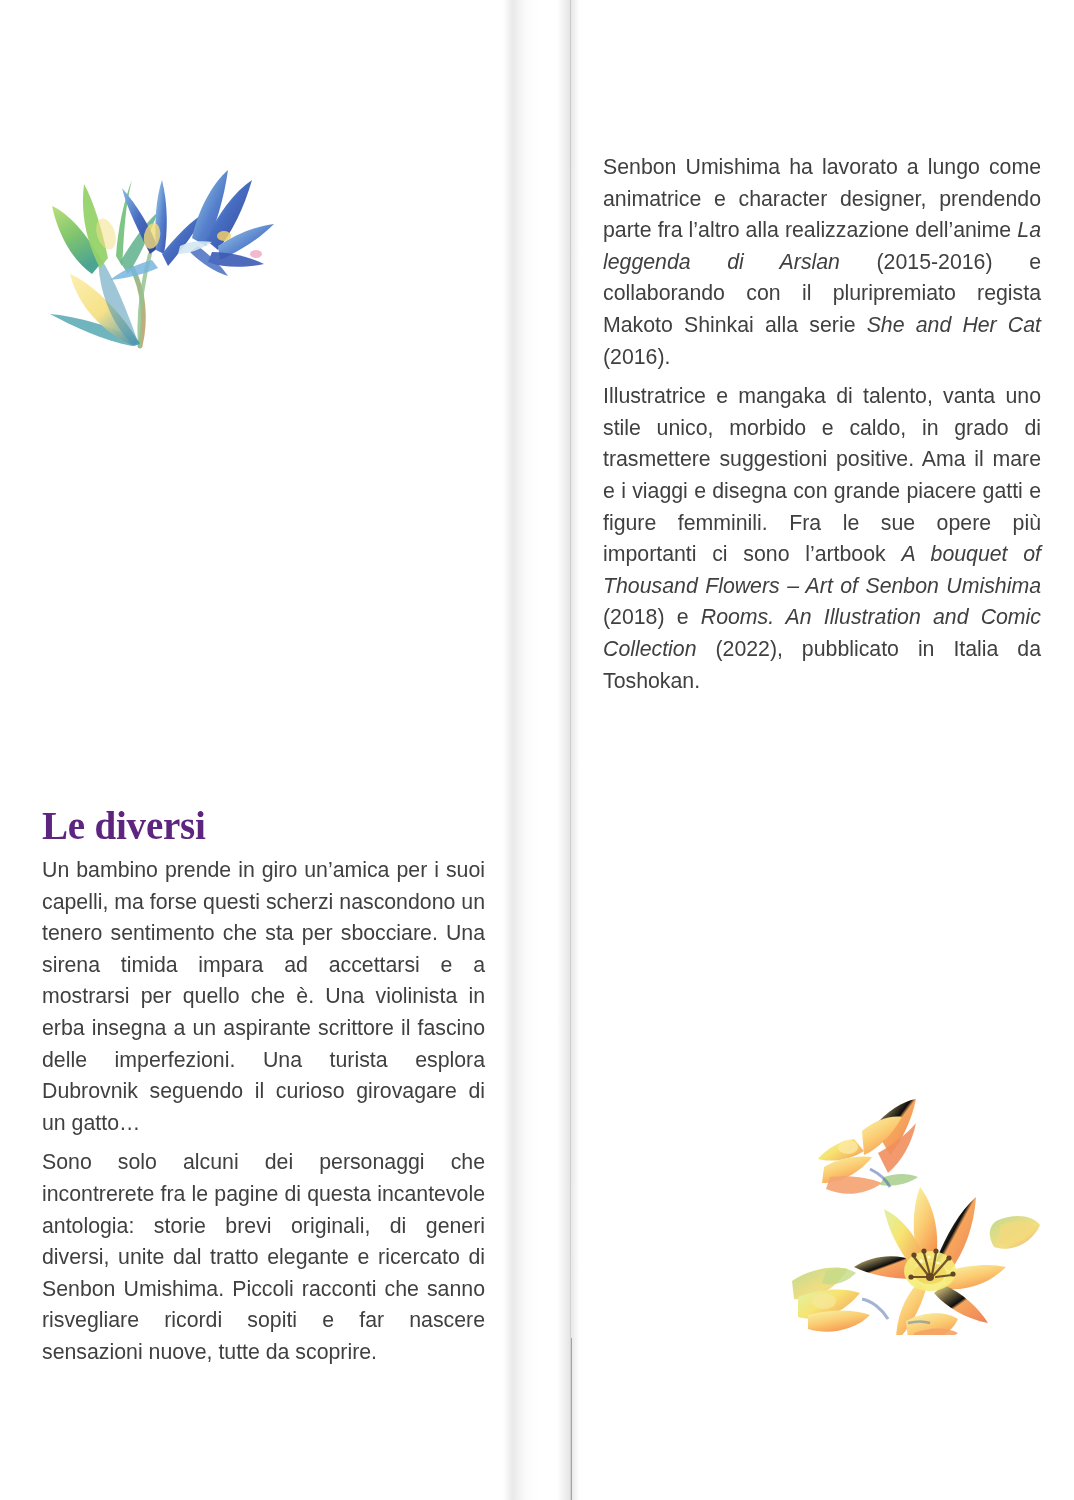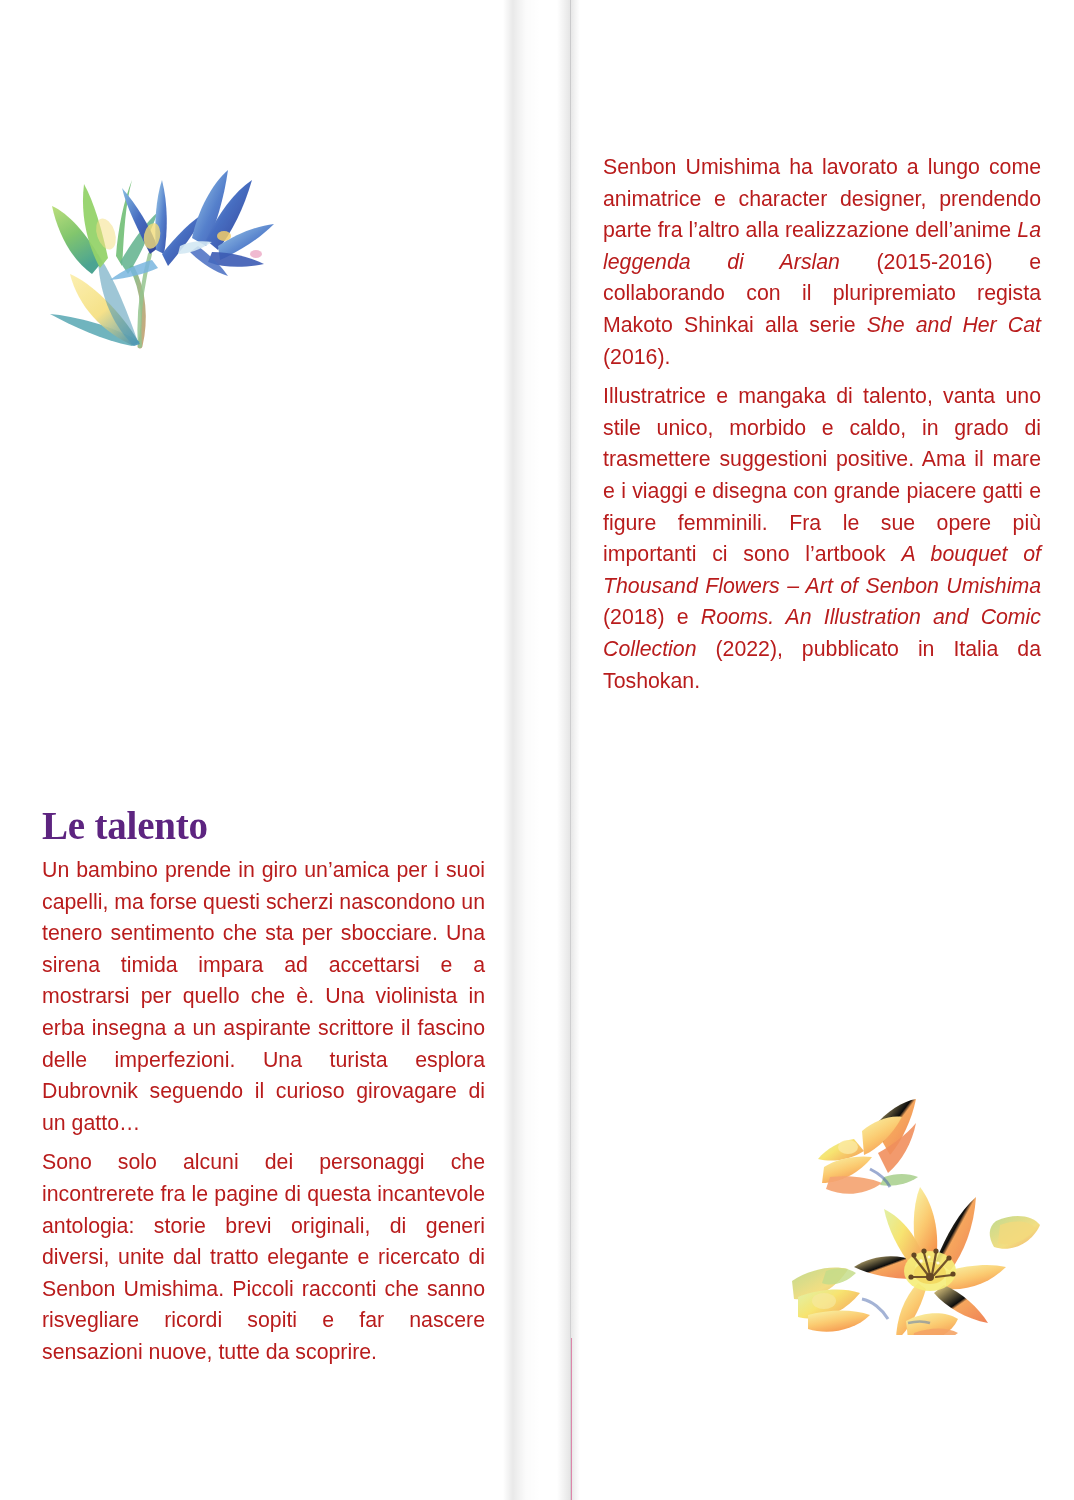--- a/index.html
+++ b/index.html
@@ -72,21 +72,21 @@
     margin: 0 0 10px 0;
     line-height: 1.0;
   }
   .heading-autrice { font-size: 39px; }
   .heading-storie  { font-size: 39px; }
 
   .body-text {
     font-family: "Liberation Sans", sans-serif;
     font-size: 21.3px;
     line-height: 31.6px;
-    color: #b91c1c;
+    color: #404040;
     text-align: justify;
     margin: 0;
     hyphens: manual;
     -webkit-hyphens: manual;
   }
   .body-text em { font-style: italic; }
   .para + .para { margin-top: 8px; }
 
   
   .flower {
@@ -156,21 +156,21 @@
         <path d="M184 102 C 200 102, 220 106, 236 114 C 216 118, 196 118, 180 112 Z" fill="#2e4fae" opacity="0.9"></path>
         <path d="M170 96 C 180 104, 192 114, 200 126 C 186 122, 172 112, 162 102 Z" fill="#3a63bd" opacity="0.85"></path>
         <path d="M152 96 C 160 92, 172 90, 184 92 C 172 100, 160 104, 150 104 Z" fill="#cfe6f2" opacity="0.9"></path>
         <ellipse cx="196" cy="86" rx="7" ry="5" fill="#f0c95f" opacity="0.85"></ellipse>
         <ellipse cx="228" cy="104" rx="6" ry="4" fill="#e06a9a" opacity="0.5"></ellipse>
       </g>
     </svg>
   </div>
 
   <div class="col col-left" style="top: 806px;">
-    <h2 class="heading heading-storie">Le talento</h2>
+    <h2 class="heading heading-storie">Le diversi</h2>
     <p class="body-text para"><span>Un bambino prende in giro un’amica per i suoi capelli, ma forse questi scherzi nascondono un tenero sentimento che sta per sbocciare. Una sirena timida impara ad accettarsi e a mostrarsi per quello che è. Una violinista in erba insegna a un aspirante scrittore il fascino delle imperfezioni. Una turista esplora Dubrovnik seguendo il curioso girovagare di un gatto…</span></p>
     <p class="body-text para"><span>Sono solo alcuni dei personaggi che incontrerete fra le pagine di questa incantevole antologia: storie brevi originali, di generi diversi, unite dal tratto elegante e ricercato di Senbon Umishima. Piccoli racconti che sanno risvegliare ricordi sopiti e far nascere sensazioni nuove, tutte da scoprire.</span></p>
   </div>
 
   <div class="gutter"></div>
   <div class="fold-line"></div>
   <div class="fold-accent"></div>
 
   <div class="col col-right" style="top: 152px;">
     <p class="body-text para"><span>Senbon Umishima ha lavorato a lungo come animatrice e character designer, prendendo parte fra l’altro alla realizzazione dell’anime </span><em>La leggenda di Arslan</em><span> (2015-2016) e collaborando con il pluripremiato regista Makoto Shinkai alla serie </span><em>She and Her Cat</em><span> (2016).</span></p>

